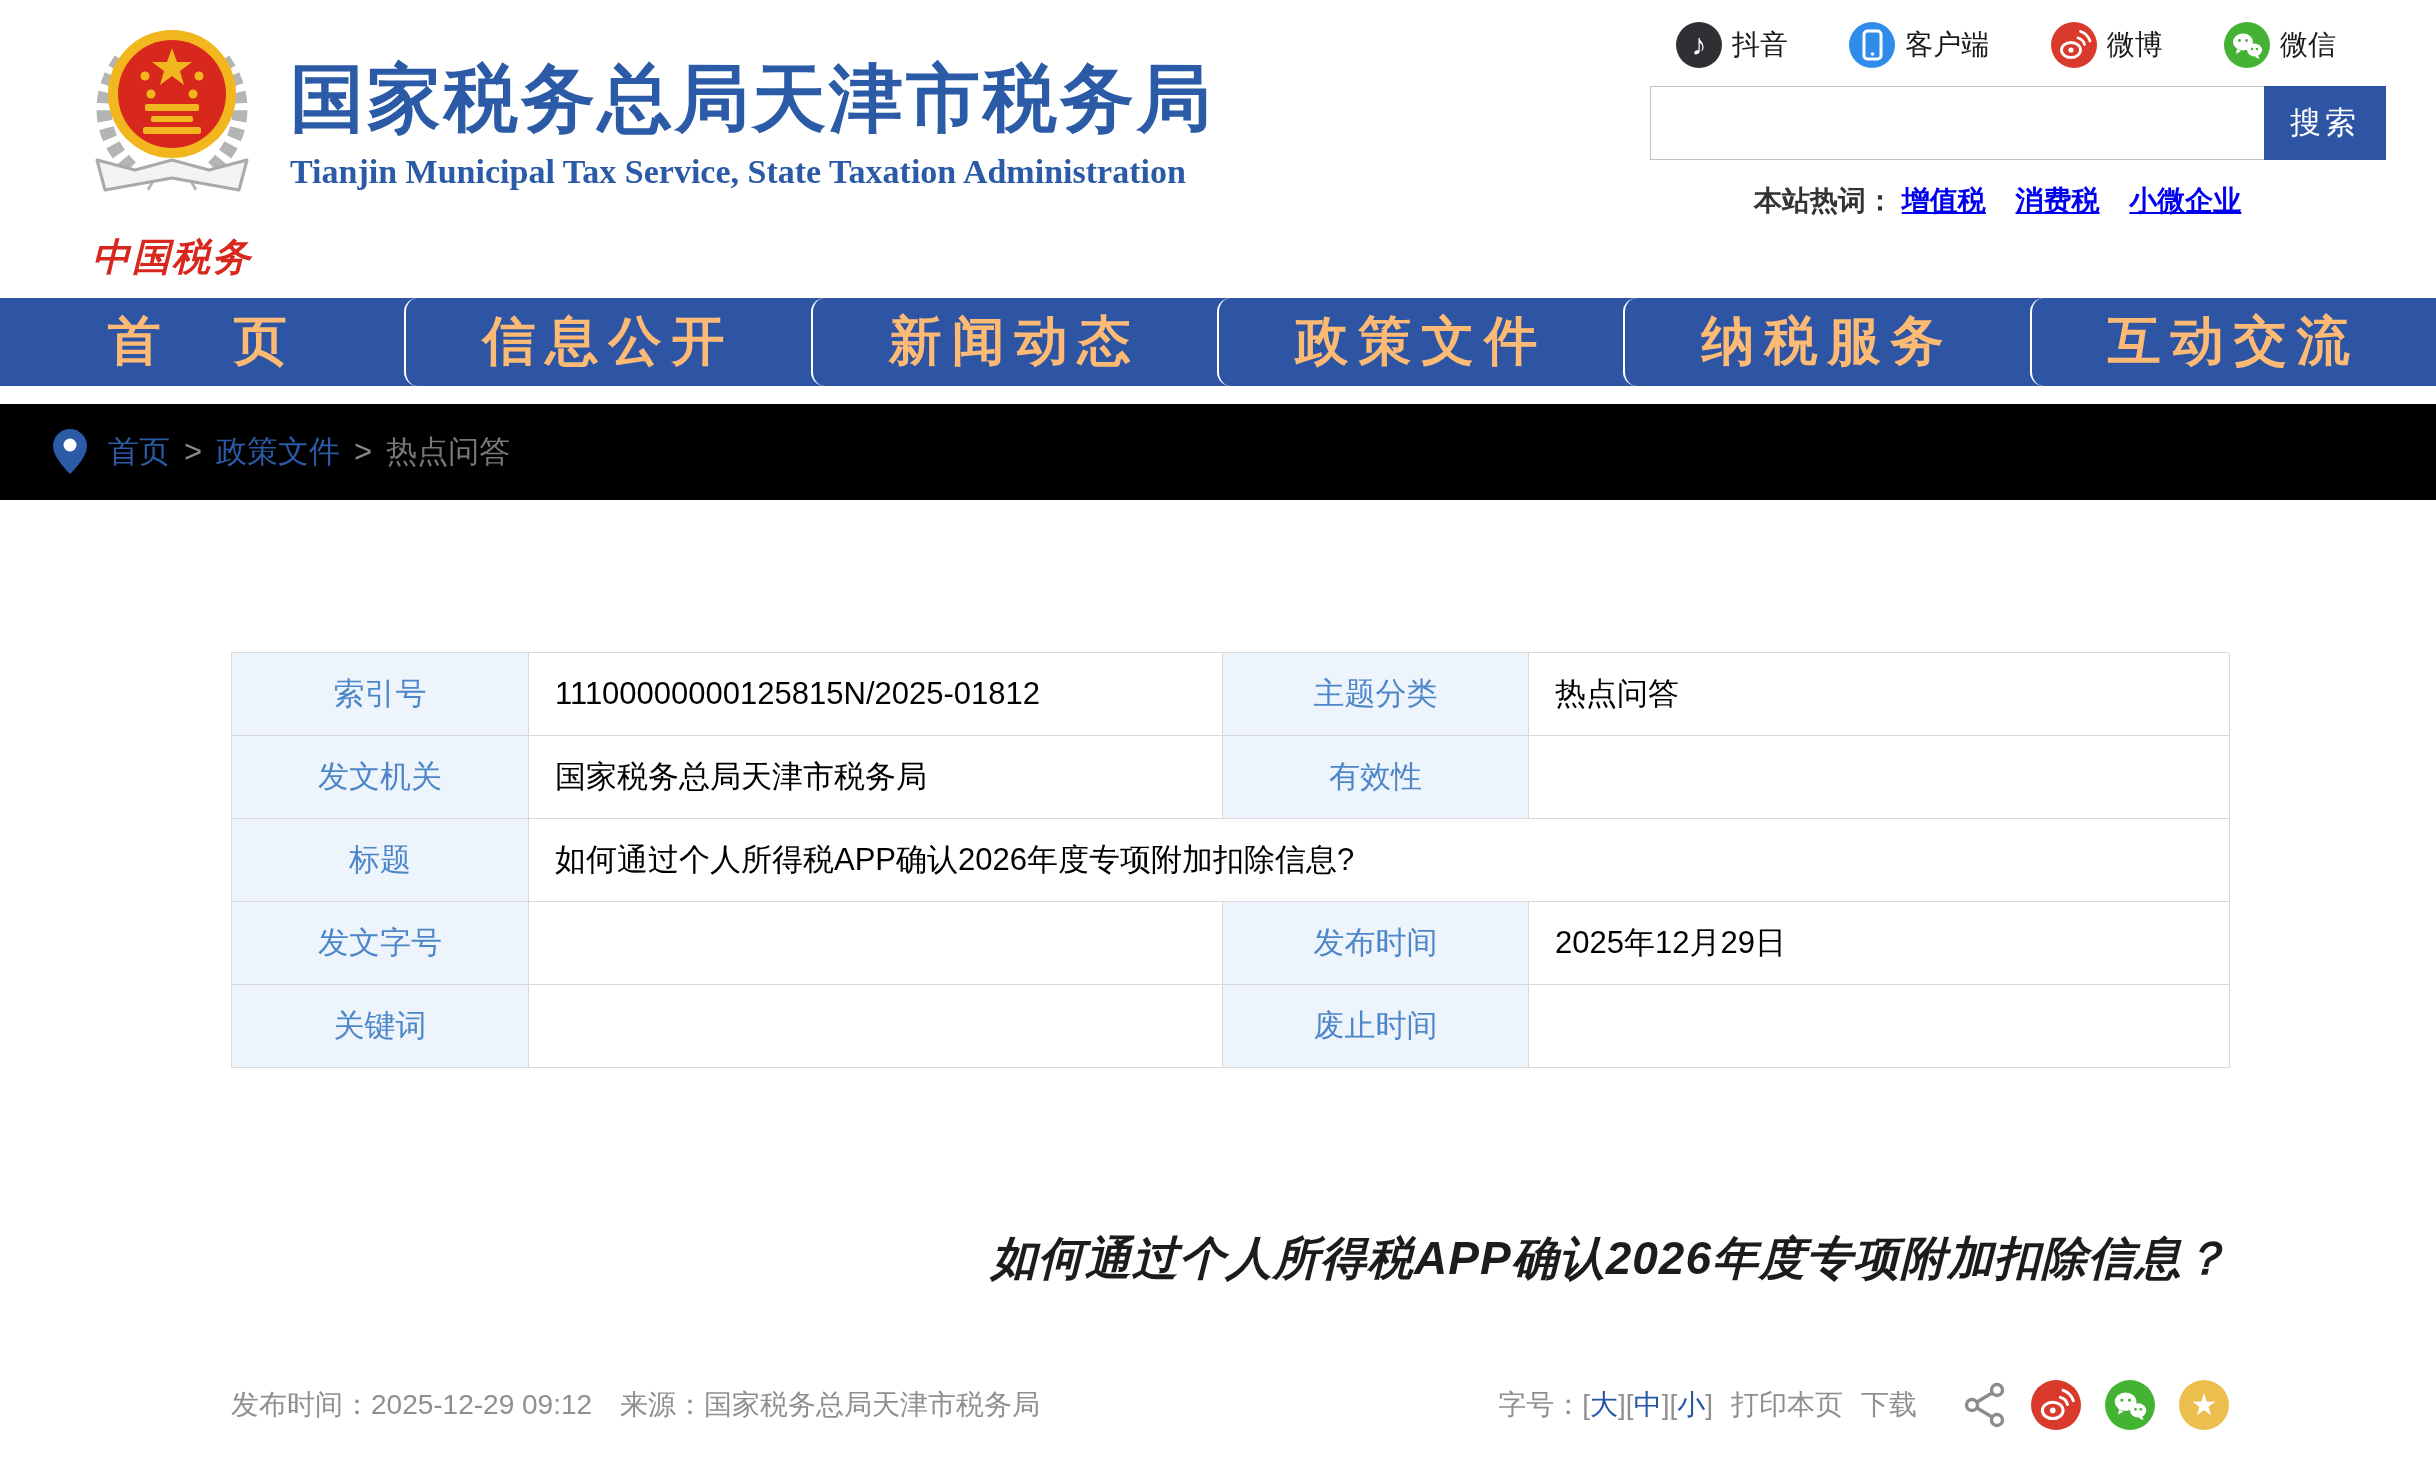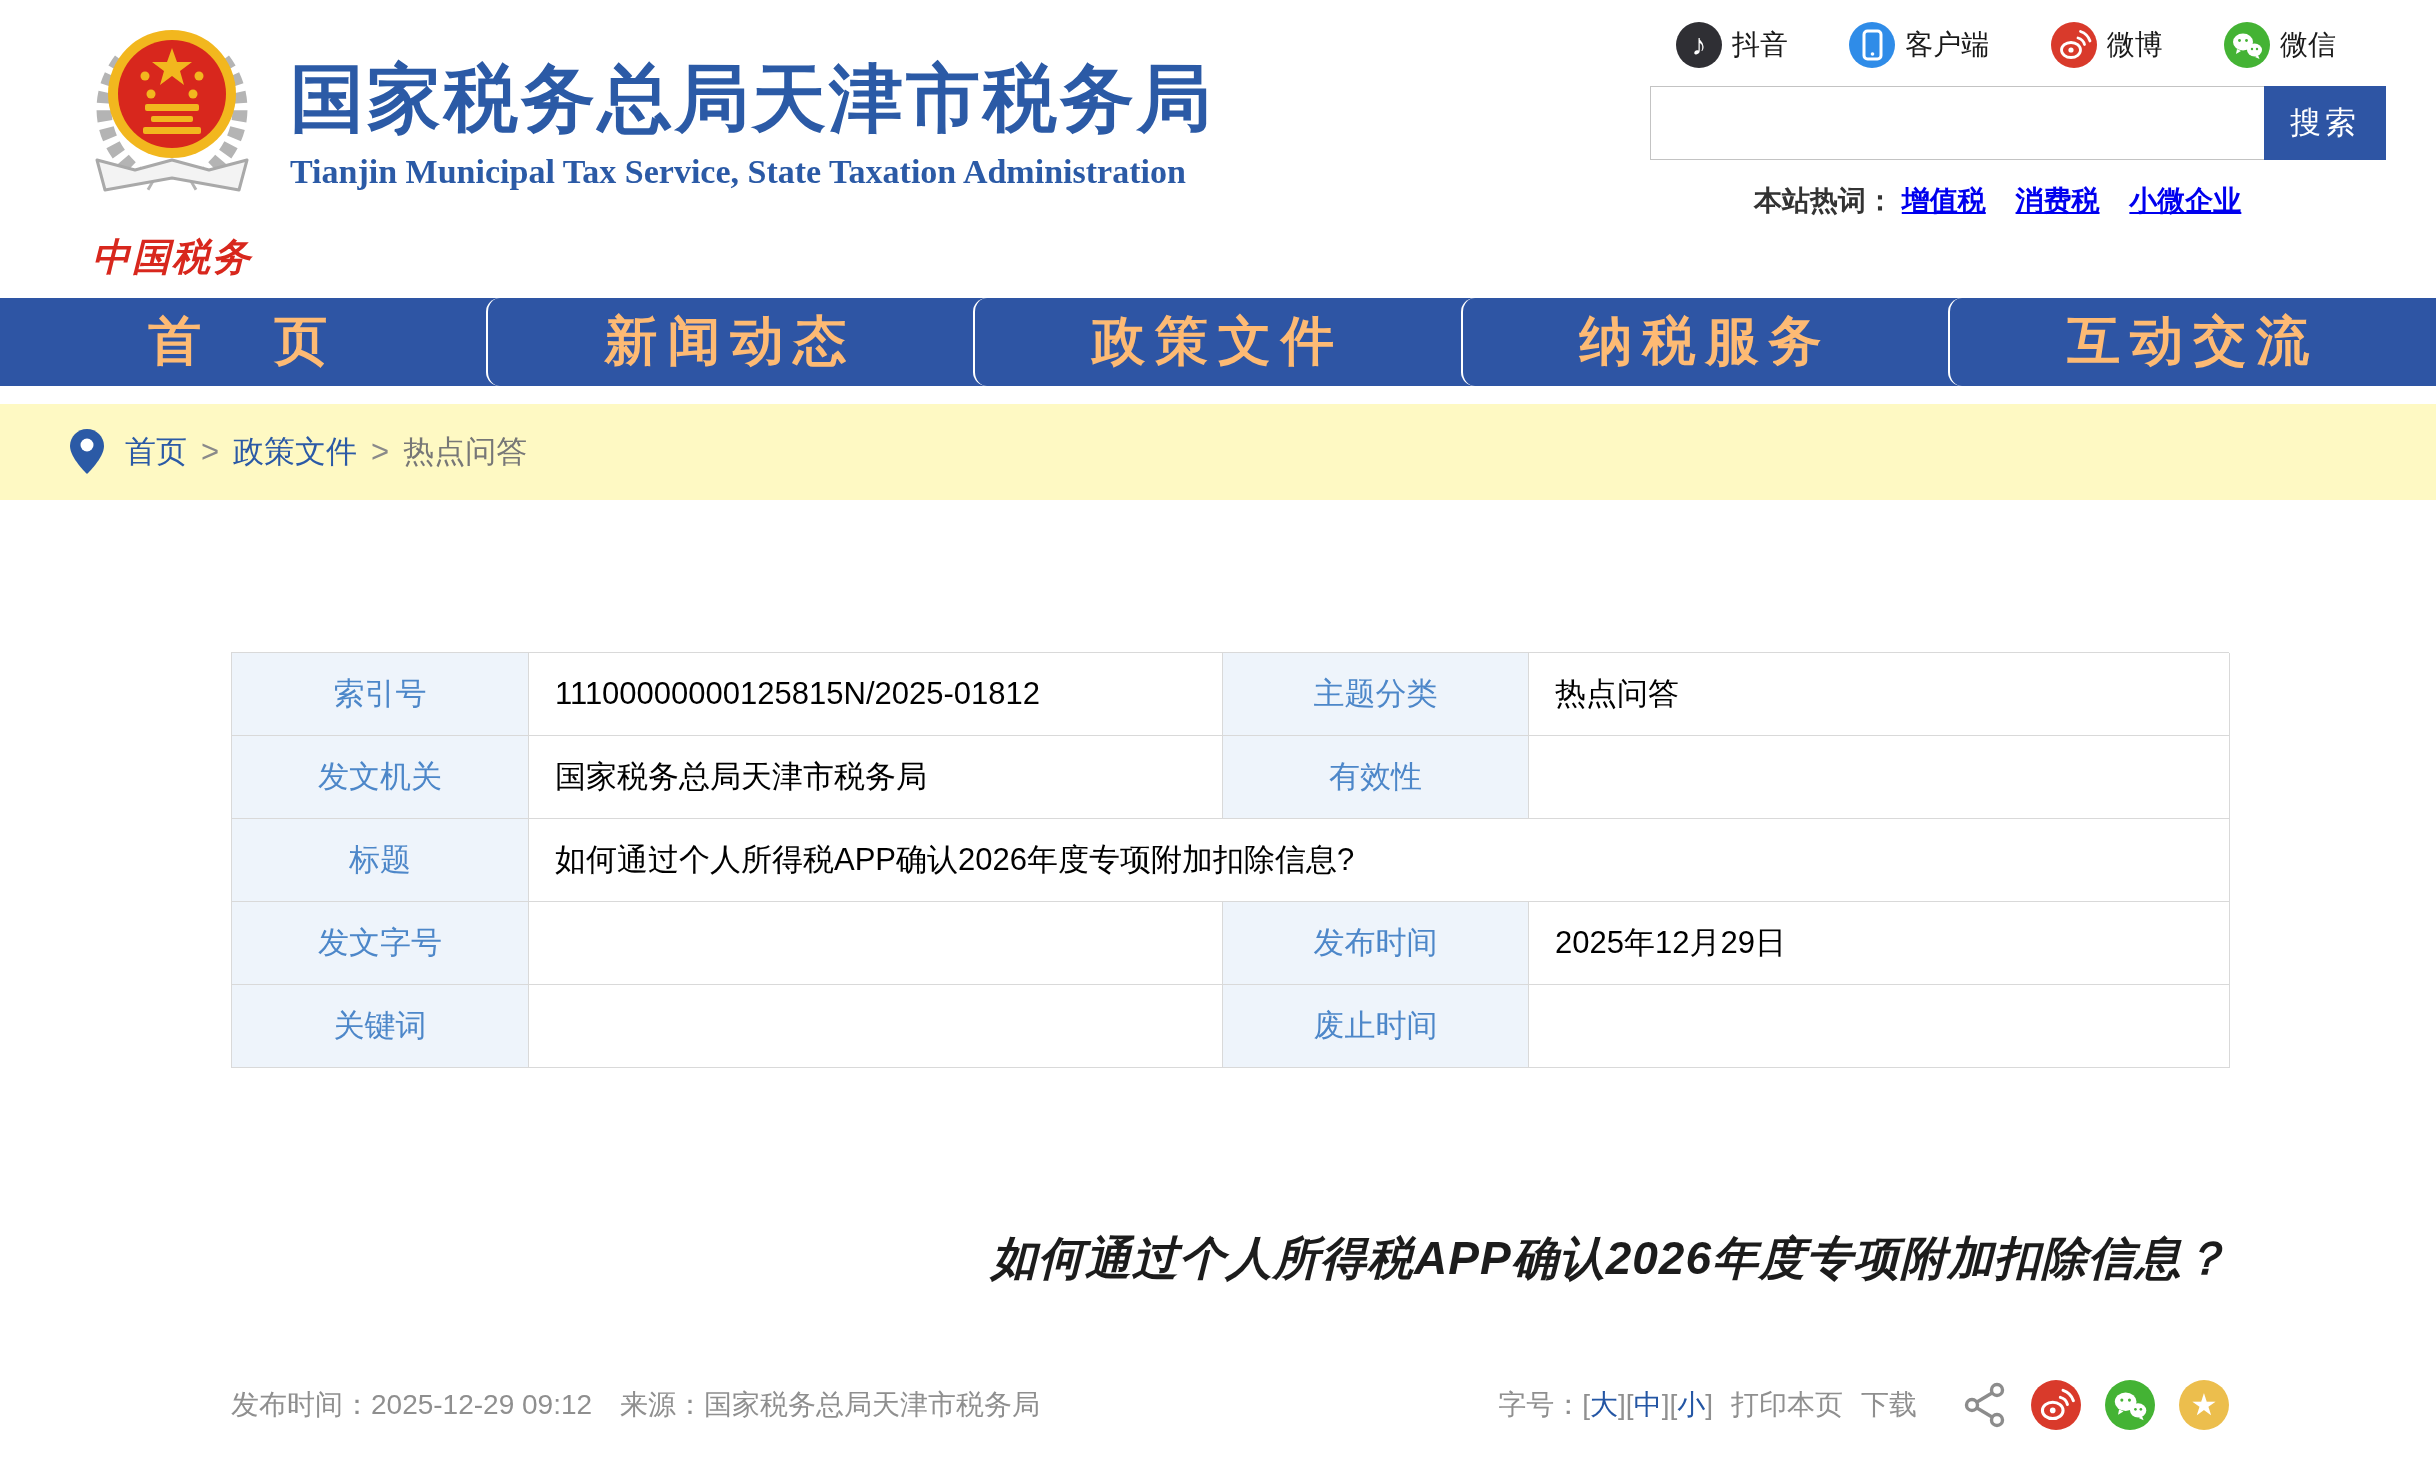--- a/index.html
+++ b/index.html
@@ -56,22 +56,22 @@
   .main-nav { display:flex; height:88px; background:#2e55a4; }
   .nav-item {
     flex:1 1 0; display:flex; align-items:center; justify-content:center;
     color:#fdba74; font-size:53px; font-weight:bold; letter-spacing:10px;
     cursor:pointer; white-space:nowrap;border-radius:14px;
   }
   .nav-item + .nav-item { border-left:2px solid #ffffff; }
 
   
   .breadcrumb-bar {
-    margin-top:18px; height:96px; background:#fef9c3;
-    display:flex; align-items:center; padding-left:69px; font-size:31px;
+    margin-top:18px; height:96px; background:#000000;
+    display:flex; align-items:center; padding-left:52px; font-size:31px;
   }
   .pin-icon { margin-right:20px; display:flex; }
   .crumb-link { color:#2b5aa6; cursor:pointer; }
   .crumb-sep { color:#8a8a8a; margin:0 14px; }
   .crumb-current { color:#777; }
 
   
   .content { width:1998px; margin-left:231px; }
 
   .doc-table {
@@ -208,20 +208,21 @@
         <a class="hotword-link">增值税</a>
         <a class="hotword-link">消费税</a>
         <a class="hotword-link">小微企业</a>
       </div>
 
     </div>
   </header>
 
   <nav class="main-nav">
     <div class="nav-item">首　页</div>
+    <div class="nav-item">信息公开</div>
     <div class="nav-item">新闻动态</div>
     <div class="nav-item">政策文件</div>
     <div class="nav-item">纳税服务</div>
     <div class="nav-item">互动交流</div>
   </nav>
 
   <div class="breadcrumb-bar">
     <span class="pin-icon">
       <svg width="36" height="48" viewBox="0 0 36 48">
         <path d="M18 1 C8.6 1 1 8.6 1 18 C1 30 18 46 18 46 C18 46 35 30 35 18 C35 8.6 27.4 1 18 1 Z" fill="#2b5aa6"></path>

